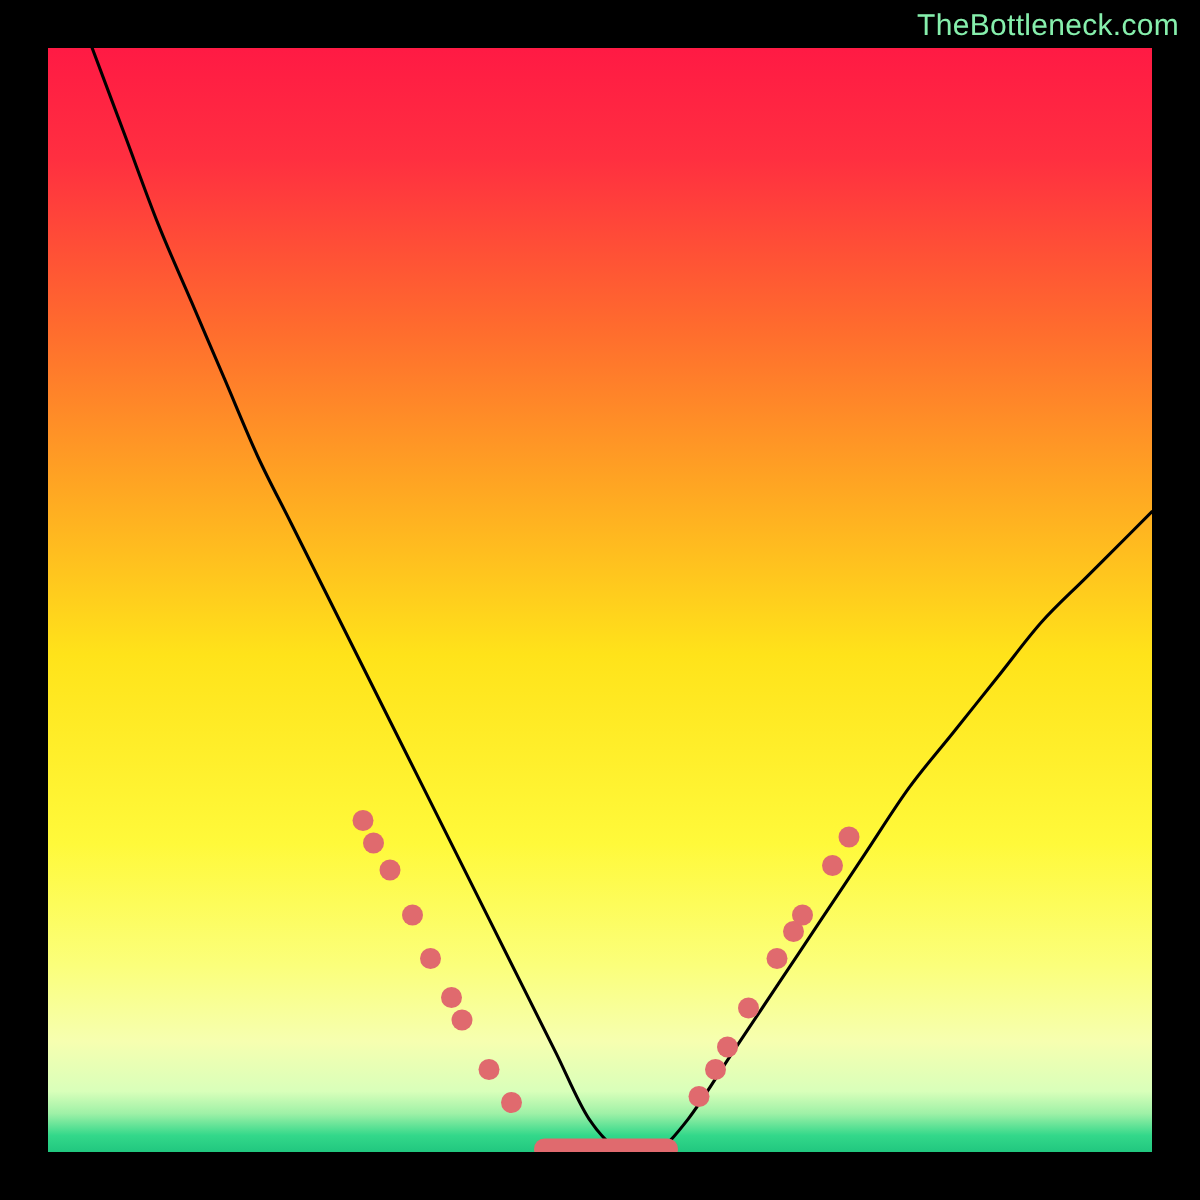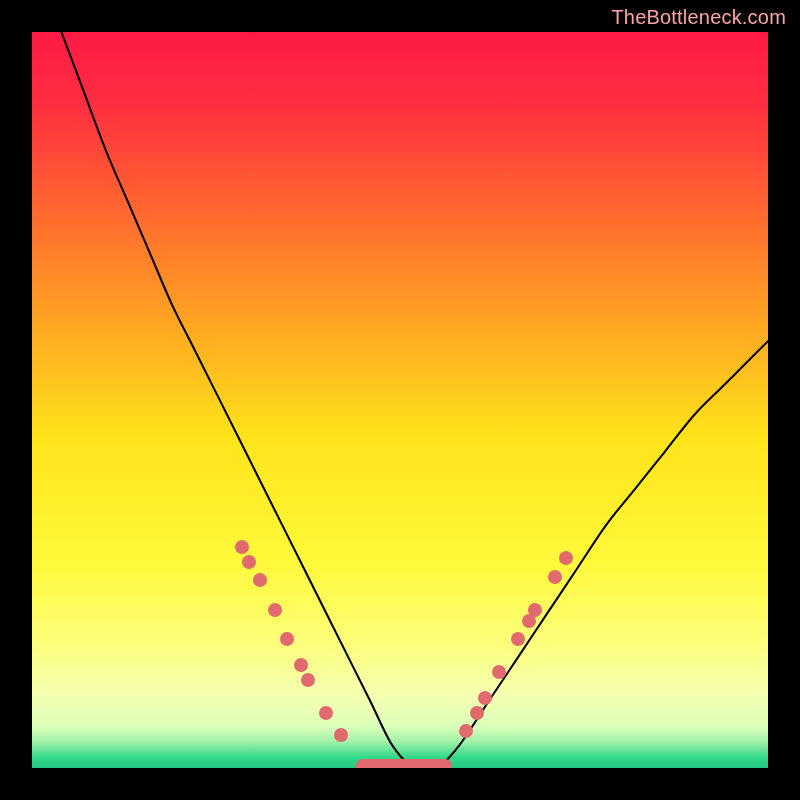--- a/index.html
+++ b/index.html
@@ -7,21 +7,21 @@
     width: 800px;
     height: 800px;
     background: #000;
     position: relative;
     font-family: Arial, sans-serif;
   }
   .watermark {
     position: absolute;
     top: 6px;
     right: 14px;
-    color: #fca5a5;
+    color: #86efac;
     font-size: 20px;
     font-weight: 500;
     z-index: 10;
     letter-spacing: 0.2px;
   }
   .plot-area {
     position: absolute;
     left: 32px;
     top: 32px;
     width: 736px;

